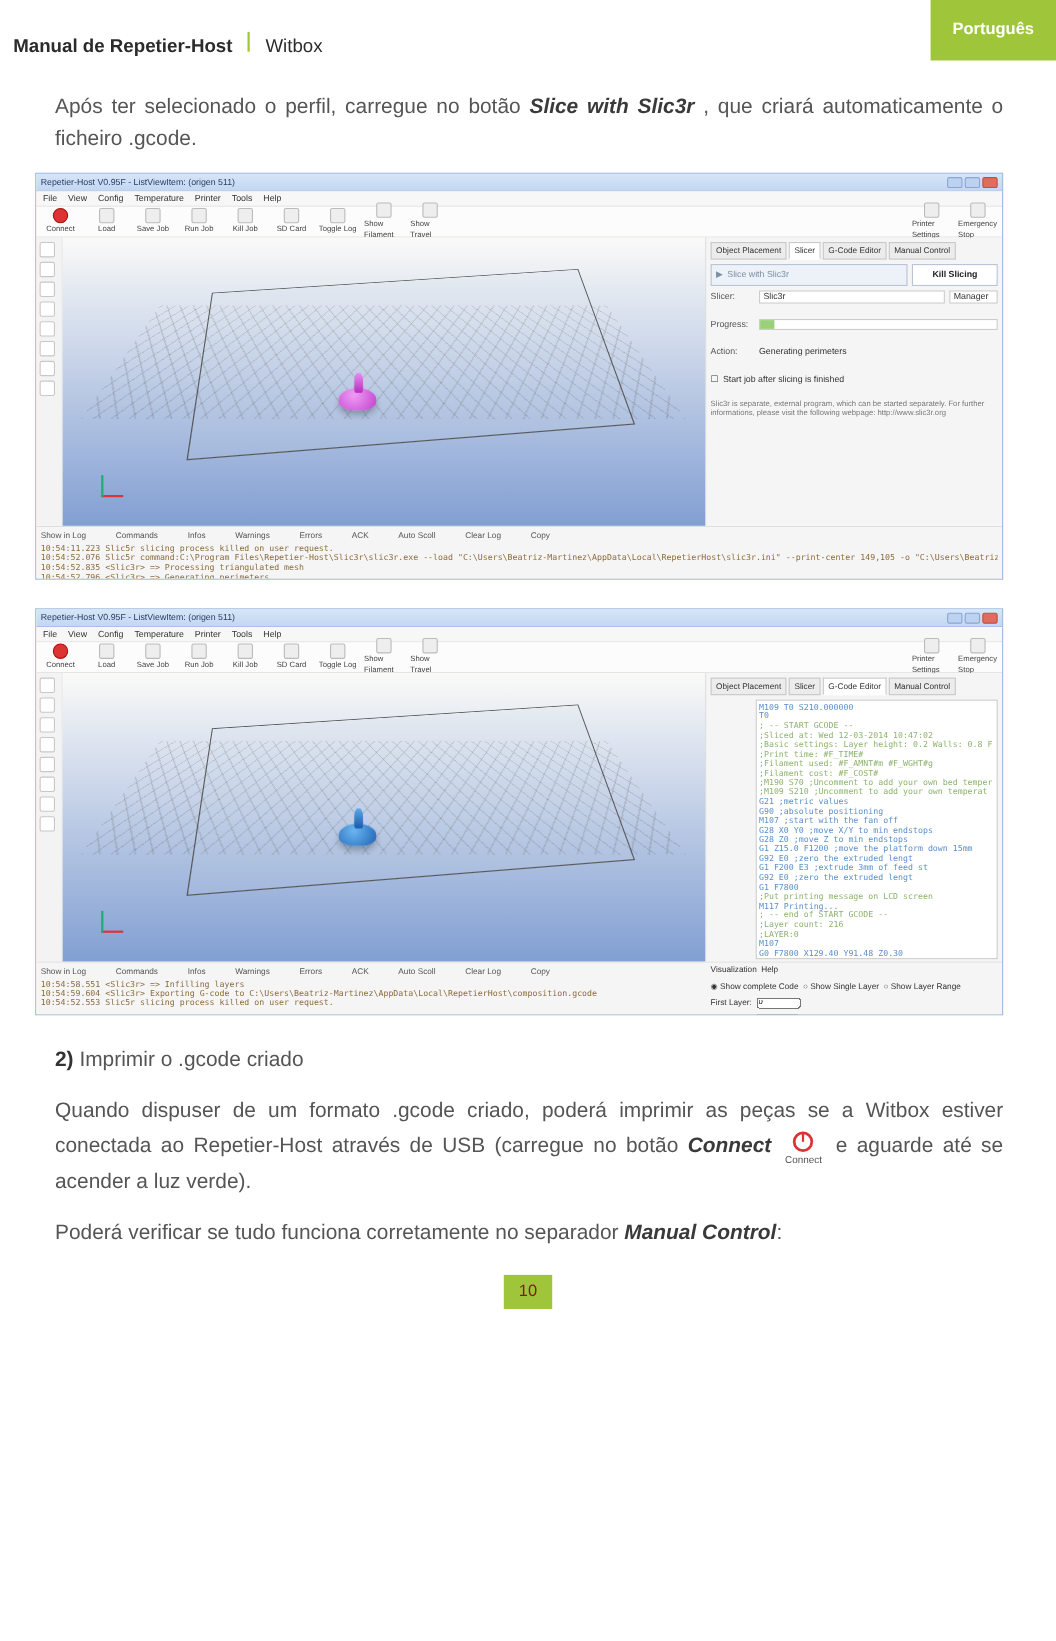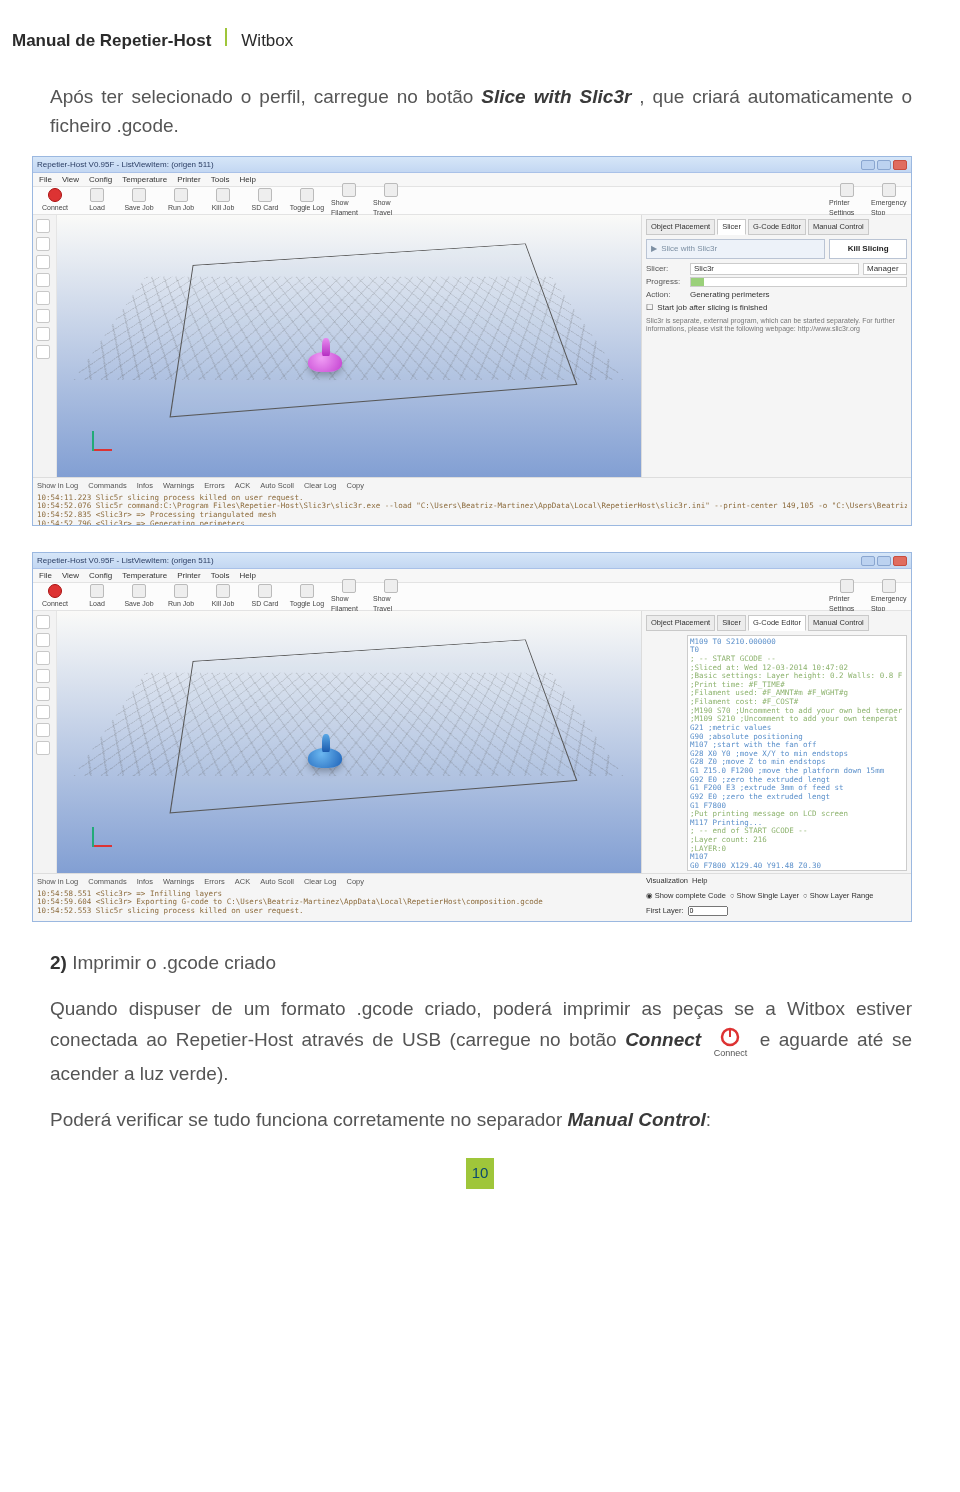--- a/index.html
+++ b/index.html
@@ -161,74 +161,75 @@
     flex: 1;
     border: 1px solid #bac4d4;
     background: #edf2f9;
     padding: 3px 4px;
     display: flex;
     align-items: center;
     gap: 4px;
     color: #7c8fa3;
   }
   .sc-btn.kill { background: #fff; color: #222; font-weight: 600; flex: 0.4; justify-content: center; }
-  .sc-row { display: flex; align-items: center; gap: 4px; margin-bottom: 1px; }
+  .sc-row { display: flex; align-items: center; gap: 4px; margin-bottom: 13px; }
   .sc-row .lbl { width: 40px; color: #555; }
   .sc-row .val { flex: 1; background: #fff; border: 1px solid #ccc; height: 12px; display:flex; align-items:center; padding:0 3px; }
   .sc-progress { flex: 1; height: 10px; background: #fff; border: 1px solid #ccc; position: relative; }
   .sc-progress::after { content:""; position:absolute; left:0; top:0; bottom:0; width:6%; background:#9ad07a; }
   .sc-note { font-size: 7px; color: #777; line-height: 1.2; margin-top: 3px; }
 
   .sc-gcode-panel { background:#fff; border:1px solid #ccc; height: 236px; overflow:hidden; padding:2px; font-family: monospace; font-size:7.5px; color:#7fae4f; line-height:1.15;margin-left:41px; }
   .sc-gcode-panel .cmt { color:#8db36e; }
   .sc-gcode-panel .hl { color:#5a8fca; }
   .sc-viz { margin-top:4px; display:flex; gap:4px; font-size:7.5px; align-items:center; }
   .sc-viz input { height:10px; width:40px; font-size:7px; }
   .sc-bottom {
     height: 48px;
     background: #f5f5f5;
     border-top: 1px solid #ddd;
     padding: 2px 4px;
     font-size: 7.5px;
     color: #555;
   }
-  .sc-logtabs { display:flex; gap:10px; margin-bottom:2px; flex-wrap:wrap; }
+  .sc-logtabs { display:flex; gap:27px; margin-bottom:2px; flex-wrap:wrap; }
   .sc-logtabs span { display:inline-flex; align-items:center; gap:2px; }
   .sc-logline { color:#8c6b3c; font-family: monospace; font-size:7.5px; line-height:1.15; white-space:nowrap; overflow:hidden; }
   .sc-status { height:14px; background:#ececec; border-top:1px solid #ddd; display:flex; align-items:center; gap:40px; padding:0 6px; font-size:7.5px; color:#555; }
 
   .connect-inline {
     display: inline-flex;
     flex-direction: column;
     align-items: center;
     vertical-align: middle;
     margin: 0 4px;
     transform: translateY(2px);
   }
   .connect-inline svg { width: 24px; height: 24px; }
   .connect-inline .lbl { font-size: 9px; color: #555; margin-top: -2px; }
   .pagenum {
-    width: 28px;
+    width: 44px;
     margin: 24px auto 0 auto;
     background: #9fc63a;
-    color: #0c4a6e;
+    color: #7f1d1d;
     text-align: center;
     font-size: 15px;
     padding: 4px 0;
   }
 </style>
 </head>
 <body>
 
 <div class="header">
   <div class="header-left">
     <span class="bold">Manual de Repetier-Host</span>
     <span class="divider-v"></span>
     <span>Witbox</span>
   </div>
+  <div class="lang-badge">Português</div>
 </div>
 
 <div class="content">
 
   <p class="para">
     <span>Após ter selecionado o perfil, carregue no botão </span>
     <span class="italic-bold">Slice with Slic3r</span>
     <span>, que criará automaticamente o ficheiro .gcode.</span>
   </p>
 

